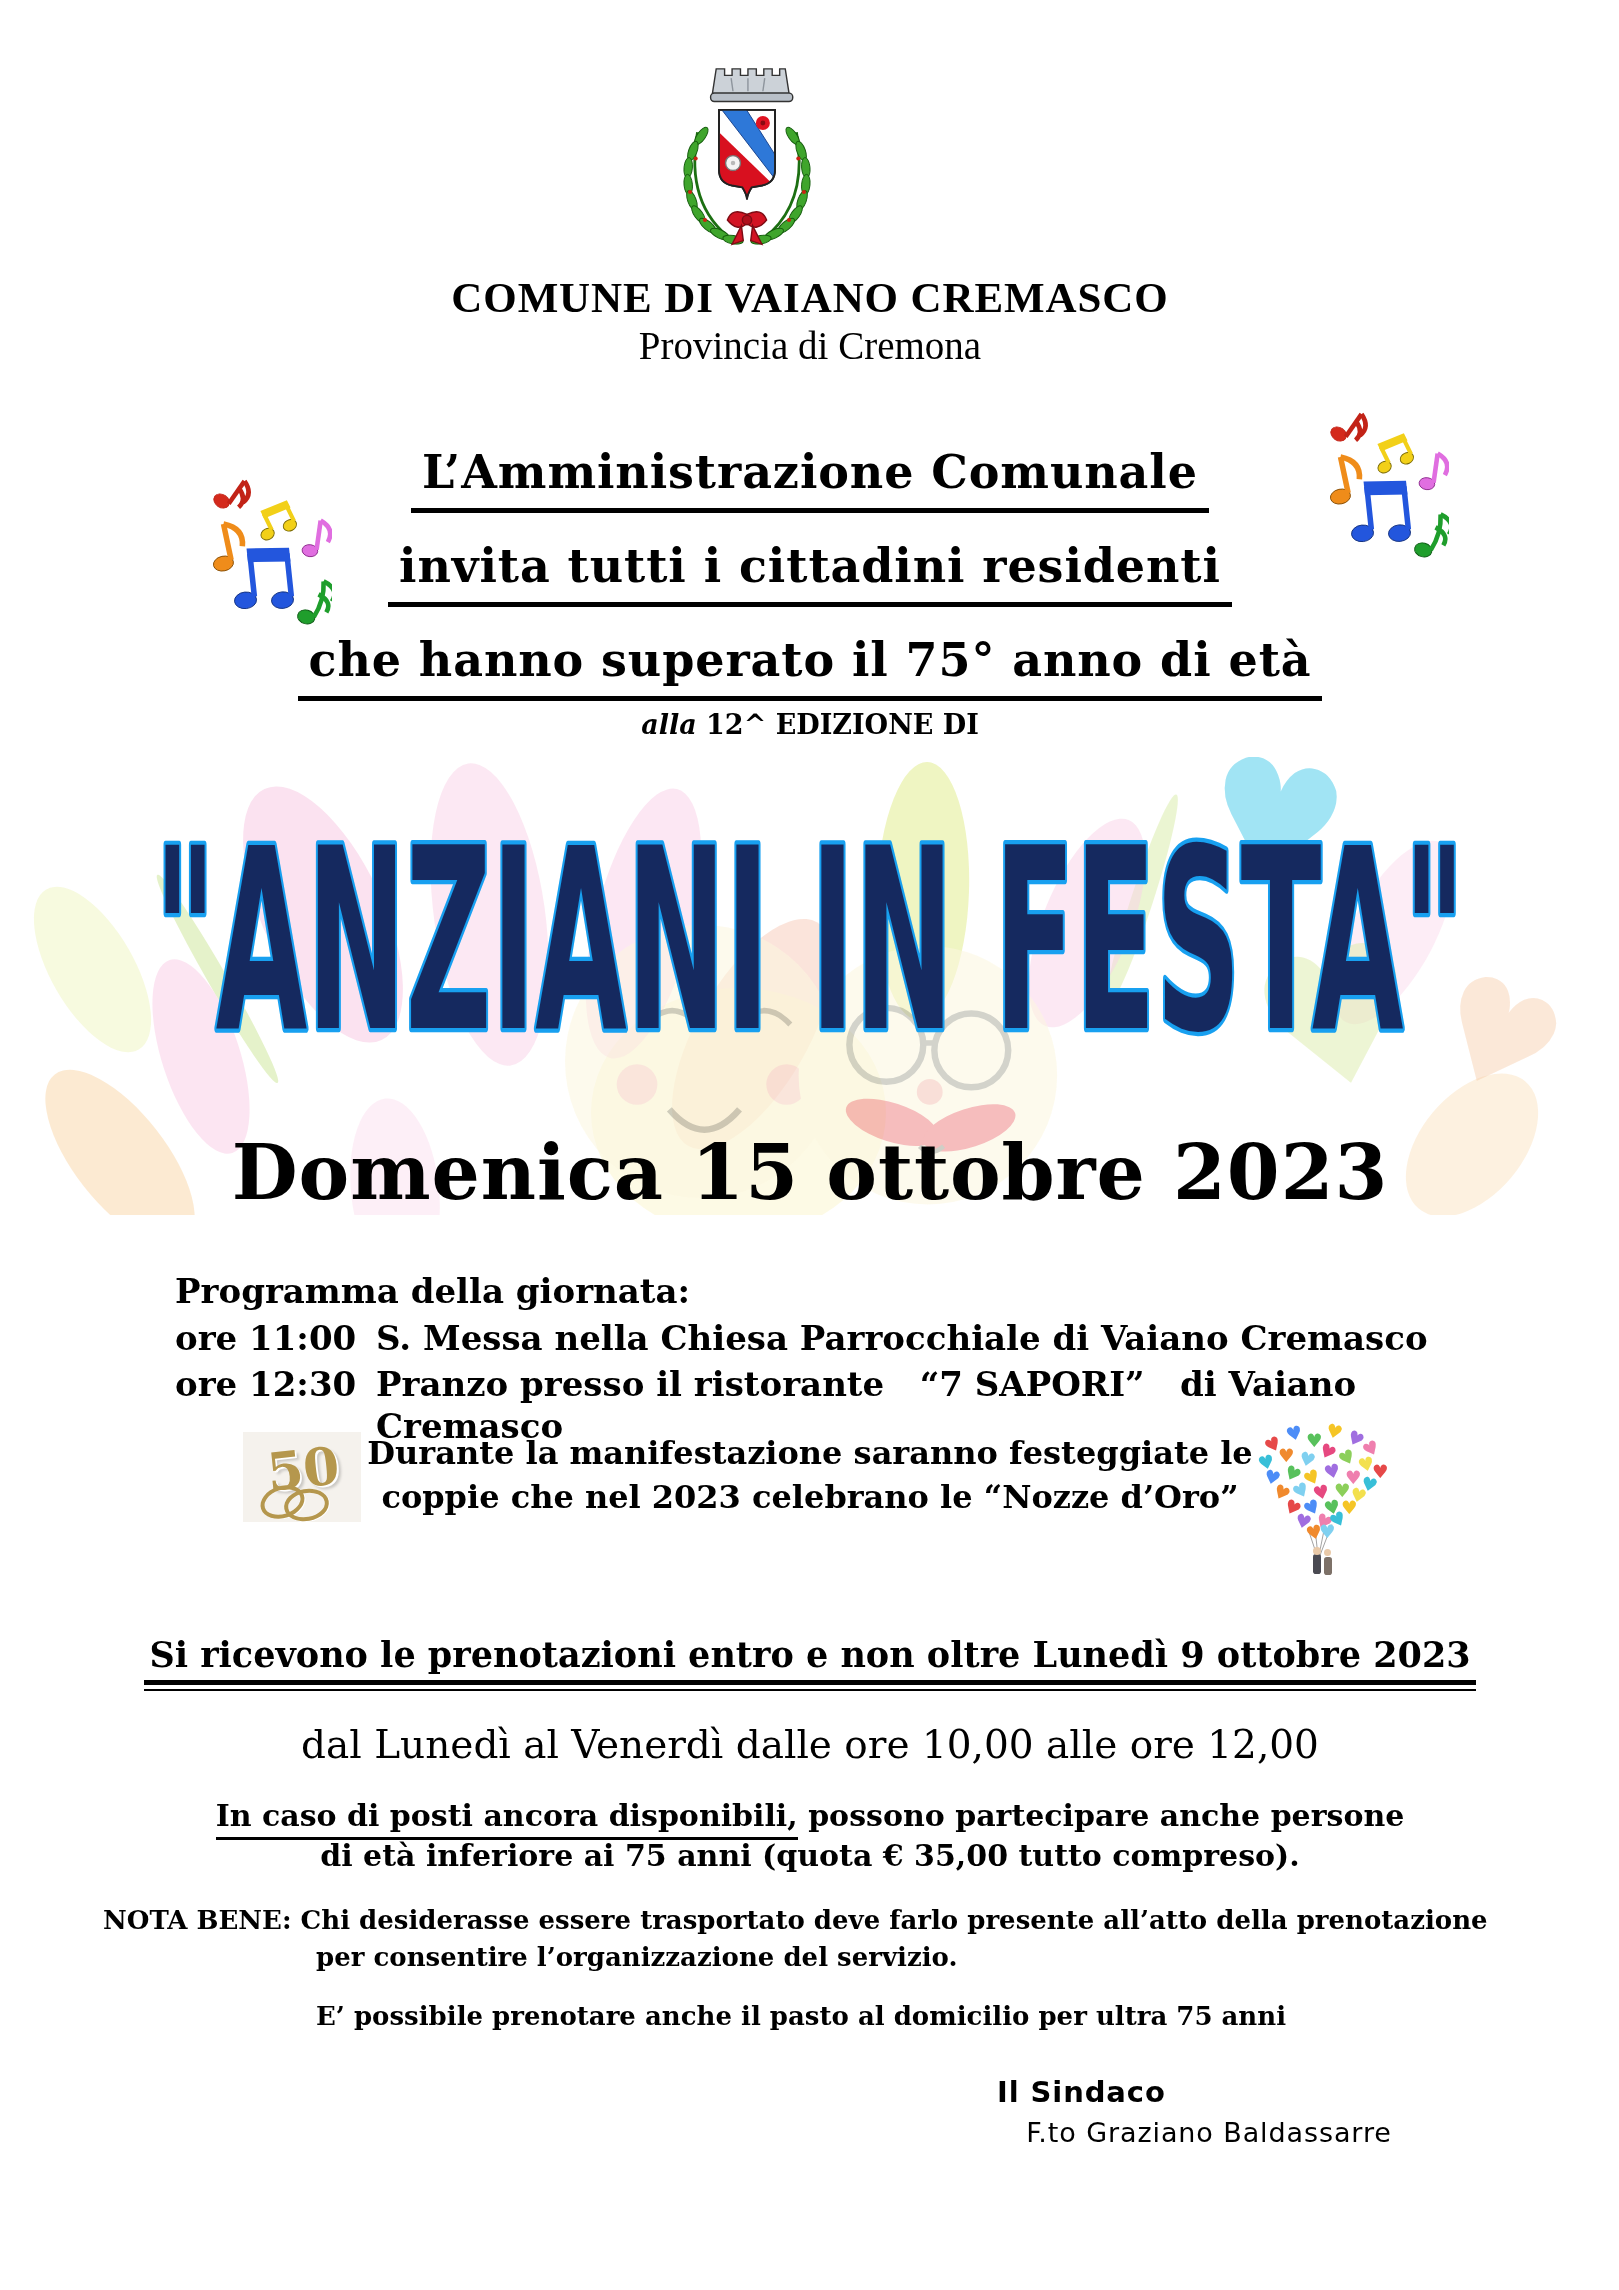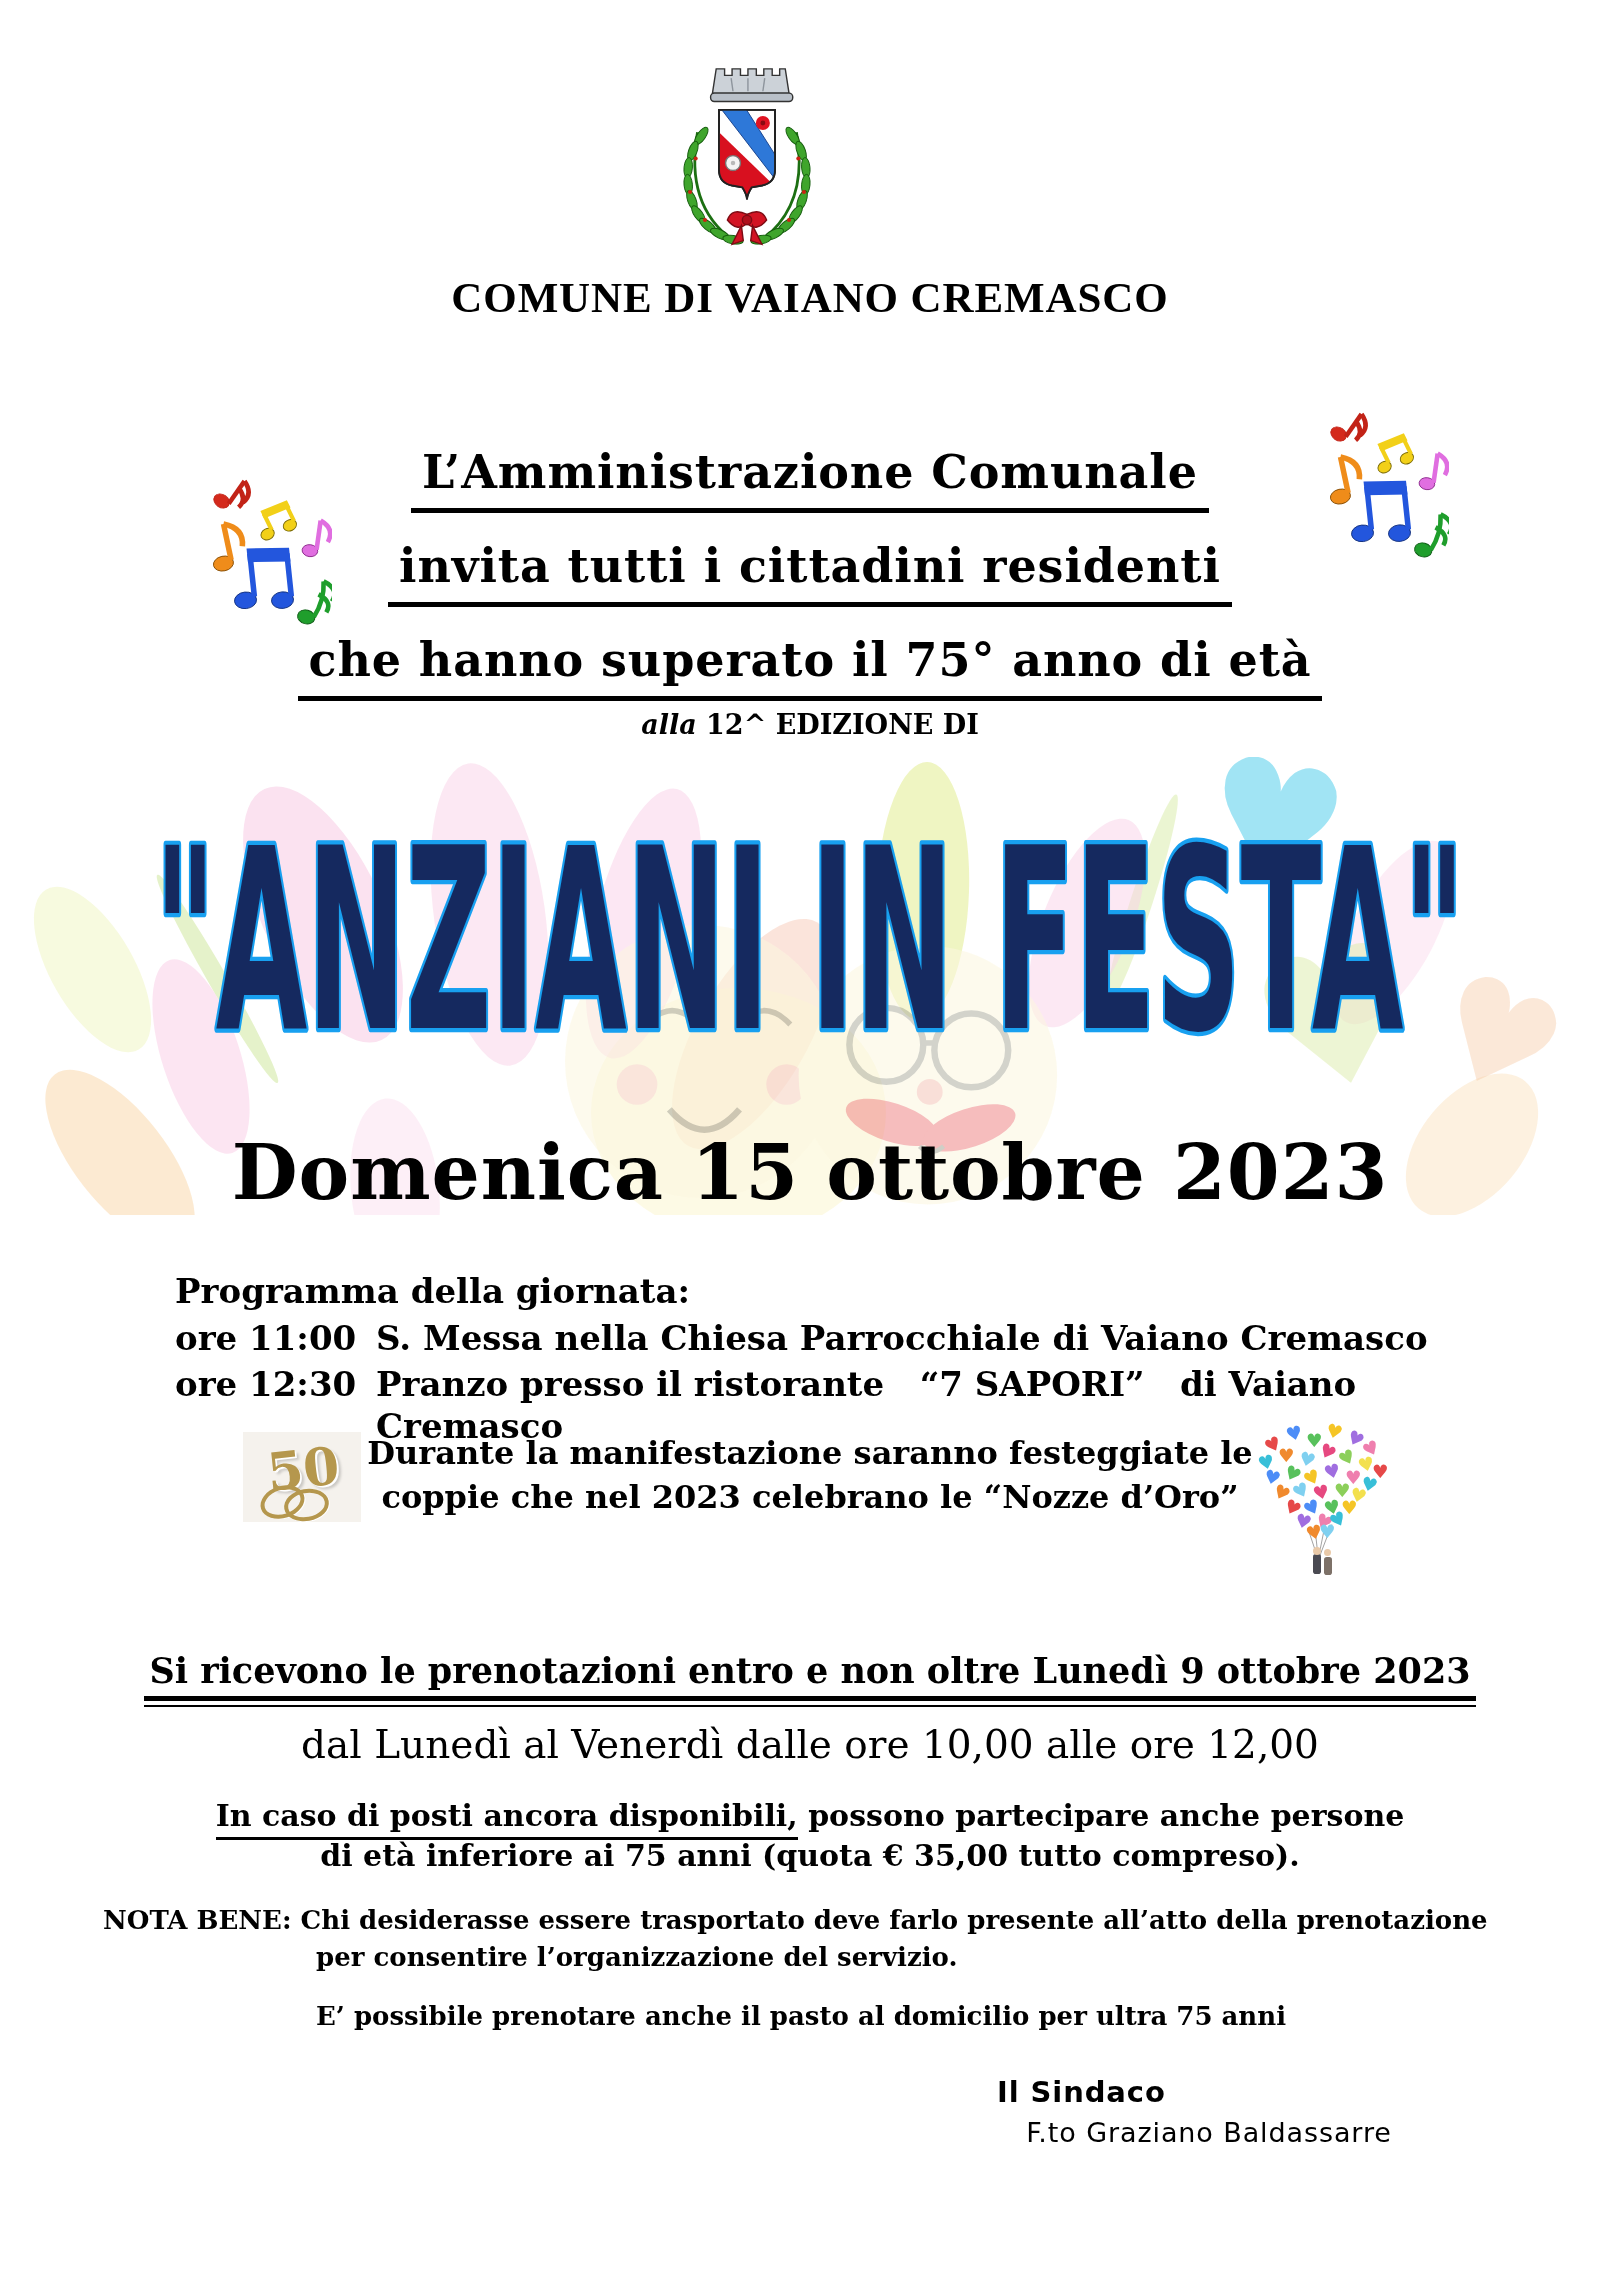--- a/index.html
+++ b/index.html
@@ -53,21 +53,21 @@
   .bman{position:absolute;left:55px;top:133px;width:8.3px;height:20px;background:#4a4a52;border-radius:2.8px;}
   .bwoman{position:absolute;left:66px;top:136px;width:8.3px;height:17.5px;background:#7d7168;border-radius:2.8px;}
   .bhead1{position:absolute;left:55px;top:126px;width:8.3px;height:8.3px;border-radius:50%;background:#e9c9a8;}
   .bhead2{position:absolute;left:66px;top:128px;width:7.4px;height:7.4px;border-radius:50%;background:#e9c9a8;}
 
   .musicline{top:1554px;font-size:36px;}
 
   
   .deadline{top:1634px;font-size:35px;font-weight:bold;}
   .dblo{display:inline-block;border-bottom:2.8px solid #000;padding-bottom:4.6px;}
-  .dbli{display:inline-block;border-bottom:5.5px solid #000;padding:0 5.5px 4.6px;margin-top:16px;}
+  .dbli{display:inline-block;border-bottom:5.5px solid #000;padding:0 5.5px 4.6px;}
   .office{top:1683px;font-size:39px;}
   .hours{top:1722px;font-size:39px;}
 
   .avail1{top:1798px;font-size:30px;font-weight:bold;}
   .avail2{top:1838px;font-size:30px;font-weight:bold;}
   .avail1 .ul2{border-bottom:3.7px solid #000;padding-bottom:3.7px;display:inline-block;}
 
   .nb{font-size:26px;font-weight:bold;white-space:nowrap;}
   .nb1{left:103px;top:1905px;}
   .nb2{left:316px;top:1942px;}
@@ -140,20 +140,21 @@
     <g fill="#d31423" stroke="#7d0b13" stroke-width="1.5">
       <path d="M75 160 q-16 -8 -21 6 q10 13 21 4 z"></path>
       <path d="M75 160 q16 -8 21 6 q-10 13 -21 4 z"></path>
       <path d="M69 172 l-10 20 l12 -4 z"></path>
       <path d="M81 172 l10 20 l-12 -4 z"></path>
       <circle cx="75" cy="166" r="5" fill="#b00f1c"></circle>
     </g>
   </svg>
 
   <div class="abs cx muni serif">COMUNE DI VAIANO CREMASCO</div>
+  <div class="abs cx prov serif">Provincia di Cremona</div>
 
   <svg class="abs" style="left:194px;top:460px;" width="138" height="185" viewBox="0 0 150 200">
     <g transform="translate(30,44) rotate(35)" stroke="#c22317" fill="#d42a1c">
       <ellipse cx="0" cy="0" rx="9" ry="7" stroke-width="1"></ellipse>
       <path d="M8 -2 V-32" stroke-width="5" fill="none"></path>
       <path d="M8 -32 q16 6 12 20 M8 -22 q14 5 11 17" stroke-width="5" fill="none"></path>
     </g>
     <g transform="translate(32,112) rotate(-12)" stroke="#8a5005" fill="#ef8c1a">
       <ellipse cx="0" cy="0" rx="11" ry="8" stroke-width="1"></ellipse>
       <path d="M9 -2 V-42" stroke="#ef8c1a" stroke-width="6" fill="none"></path>

